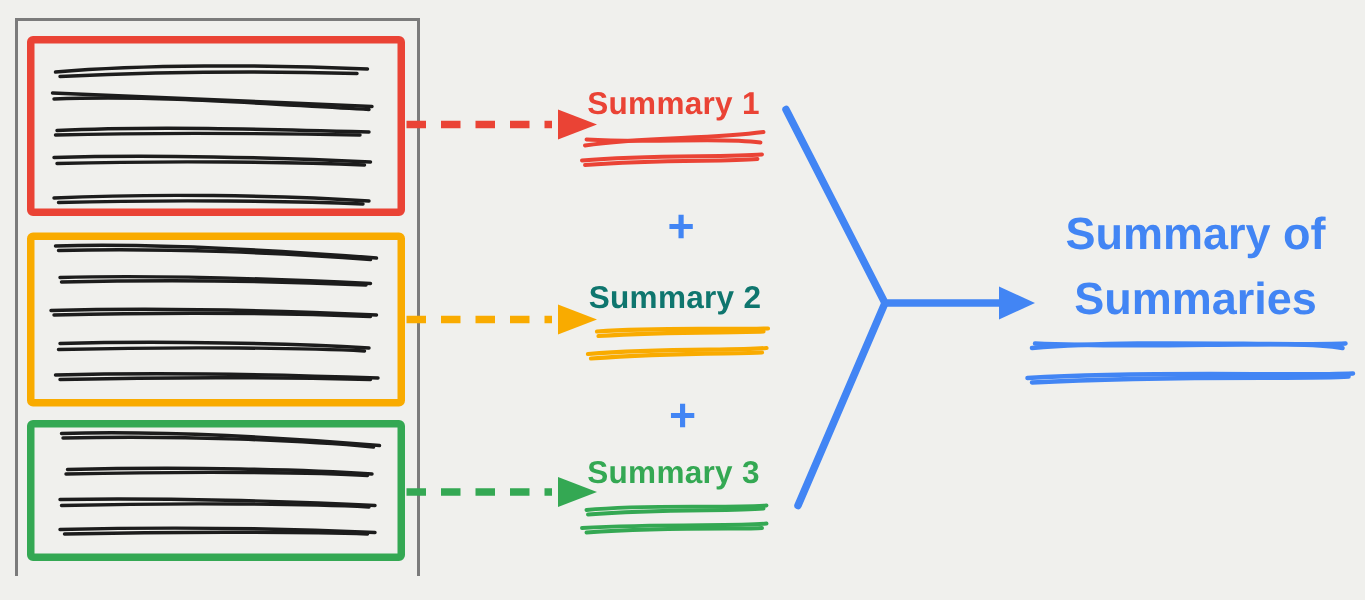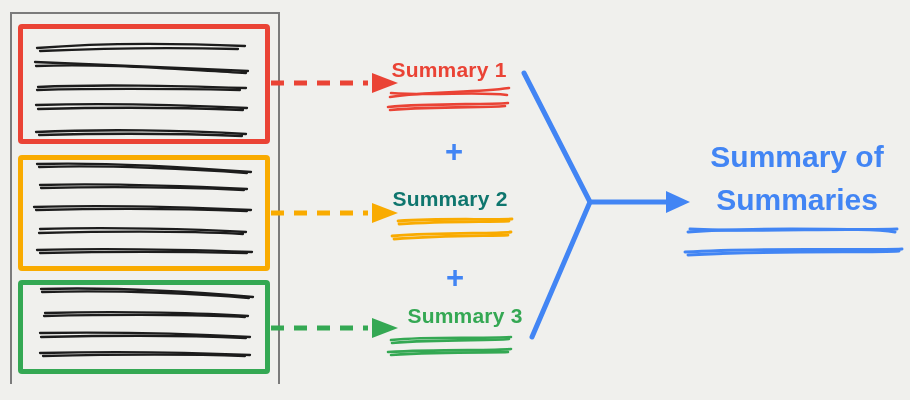--- a/index.html
+++ b/index.html
@@ -45,21 +45,21 @@
   .label {
     position: absolute;
     transform: translate(-50%, -50%);
     white-space: nowrap;
     font-size: 21px;
     font-weight: 700;
     letter-spacing: 0.2px;
   }
   .label-red    { left: 449px; top: 70px;  color: #ea4335; }
   .label-orange { left: 450px; top: 199px; color: #0f766e; }
-  .label-green  { left: 449px; top: 316px; color: #34a853; margin-left: 16px; }
+  .label-green  { left: 449px; top: 316px; color: #34a853; }
   .plus {
     position: absolute;
     transform: translate(-50%, -50%);
     color: #4285f4;
     font-size: 31px;
     font-weight: 700;
     line-height: 1;
   }
   .plus-1 { left: 454px; top: 151px; }
   .plus-2 { left: 455px; top: 277px; }

